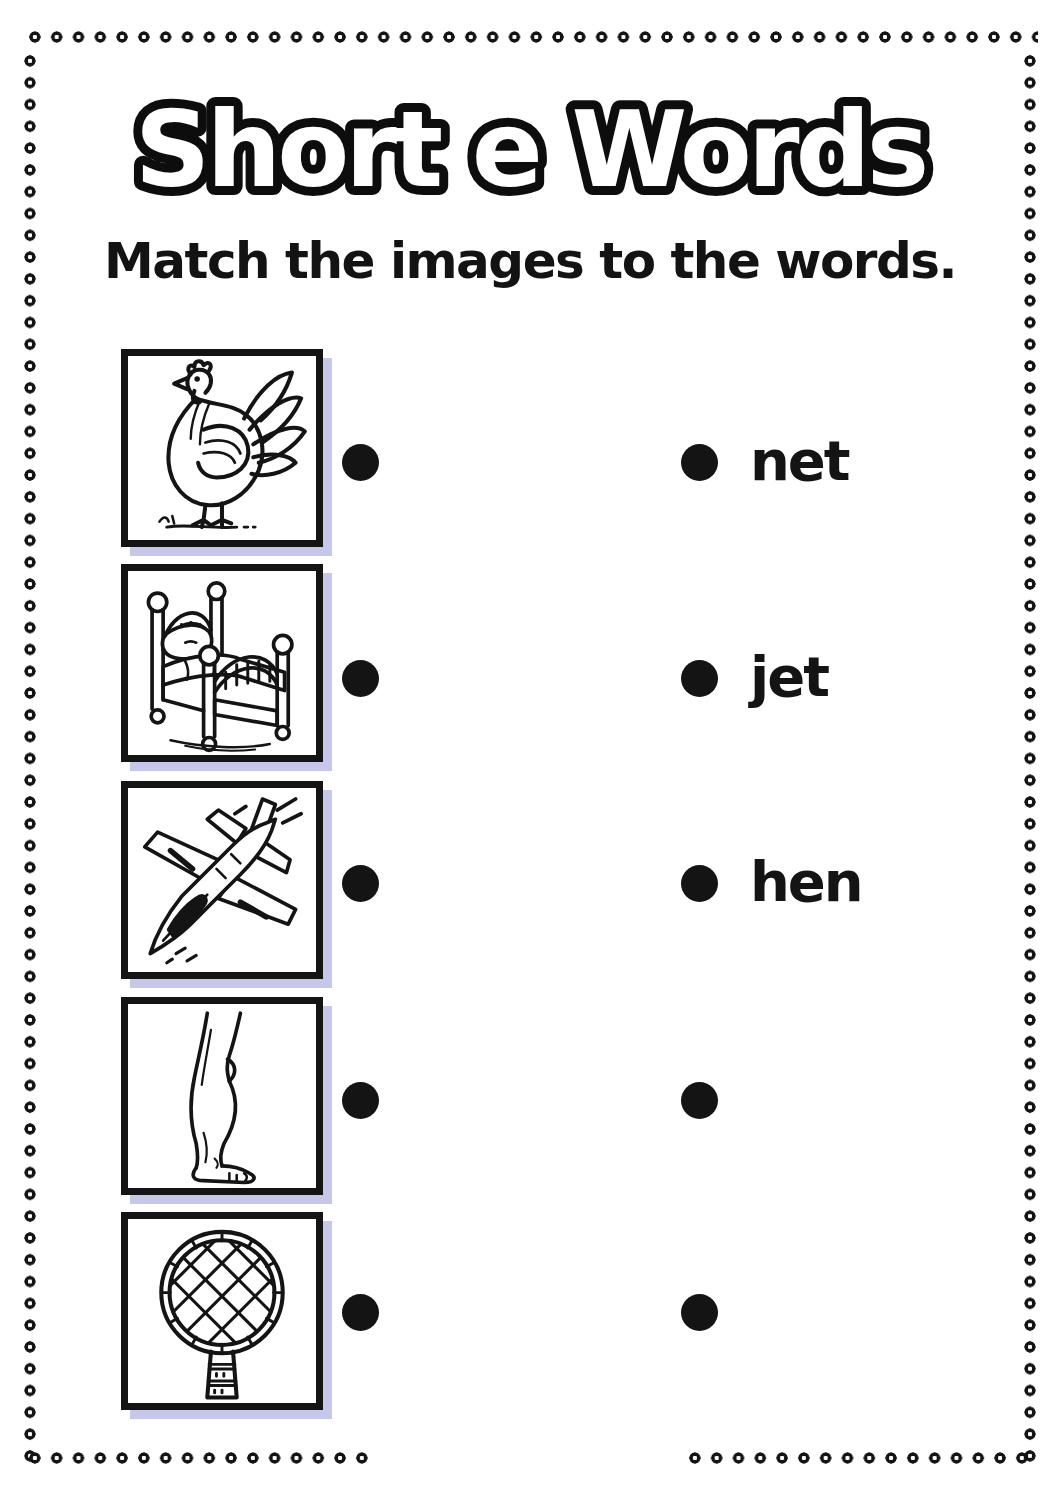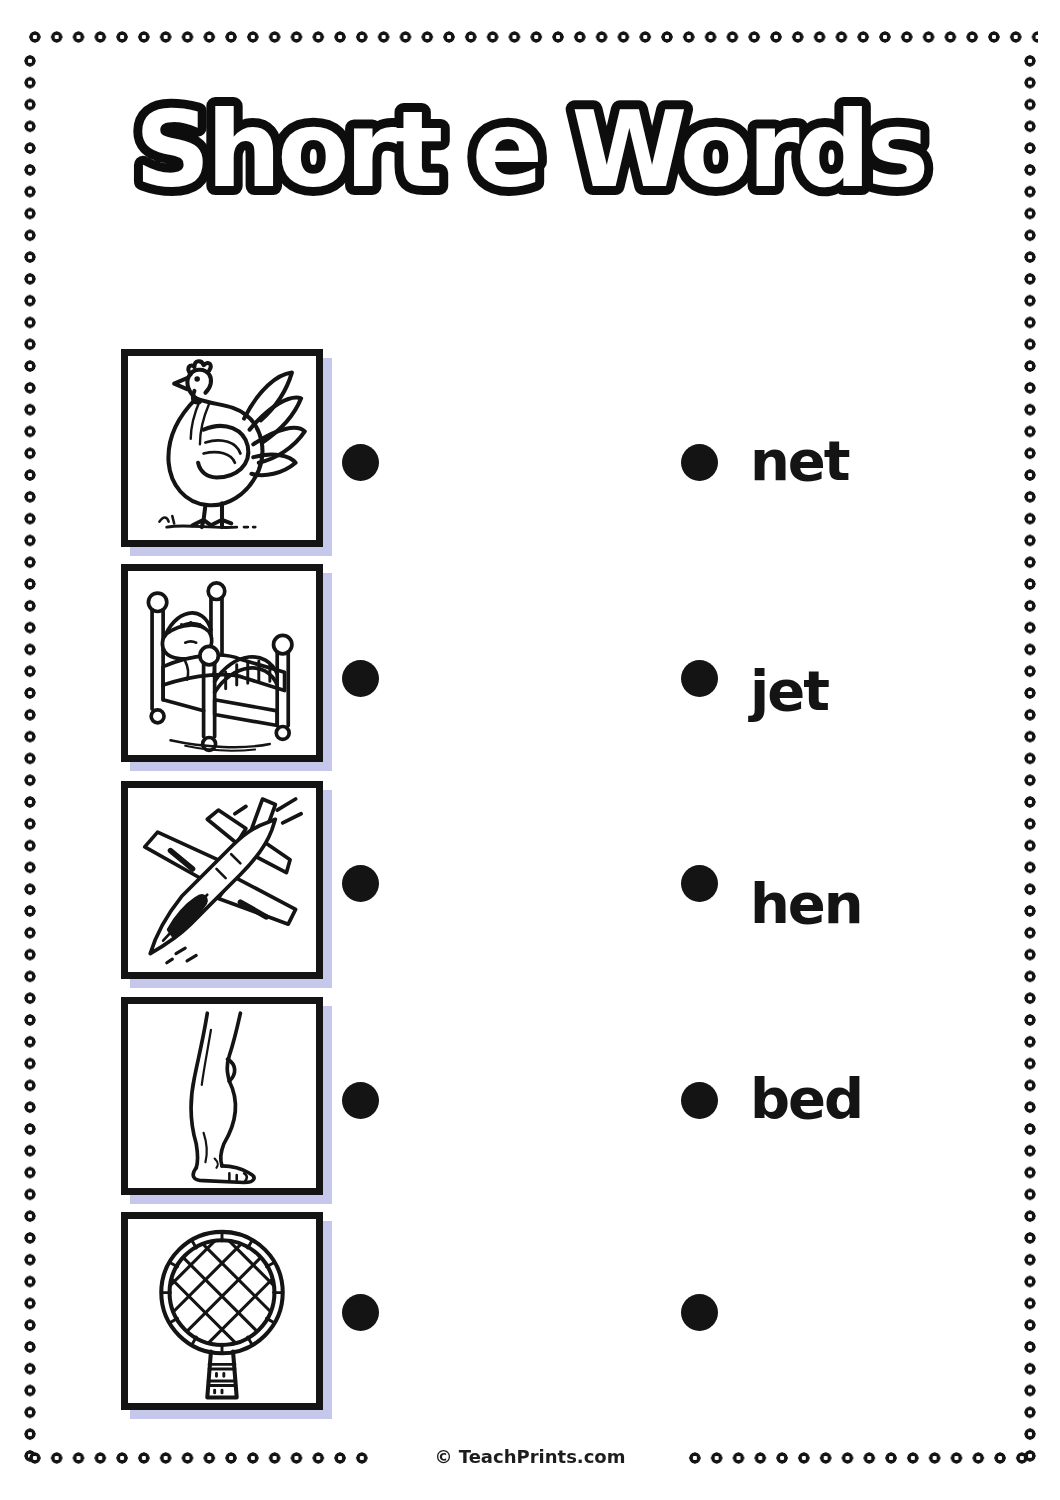--- a/index.html
+++ b/index.html
@@ -34,20 +34,21 @@
   <div class="dots-h" style="left:24px;top:31px;width:1014px;"></div>
   <div class="dots-v" style="left:24px;top:50px;height:1416px;"></div>
   <div class="dots-v" style="left:1024px;top:50px;height:1416px;"></div>
   <div class="dots-h" style="left:24px;top:1452px;width:350px;"></div>
   <div class="dots-h" style="left:684px;top:1452px;width:352px;"></div>
 
   <svg class="title-svg" width="1060" height="150" viewBox="0 0 1060 150">
     <text x="530" y="116" text-anchor="middle" font-family="&quot;DejaVu Sans&quot;, sans-serif" font-size="105" font-weight="bold" letter-spacing="-4" fill="#ffffff" stroke="#0d0d0d" stroke-width="18" paint-order="stroke" stroke-linejoin="round" stroke-linecap="round">Short e Words</text>
   </svg>
 
+  <div class="subtitle">Match the images to the words.</div>
 
   <div class="card" style="top:349px;">
     <svg viewBox="0 0 100 100">
       <g fill="none" stroke="#141414" stroke-width="2.2" stroke-linecap="round" stroke-linejoin="round">
         <path d="M62 34 C70 18 80 10 88 9 C85 19 79 28 71 35"></path>
         <path d="M65 40 C76 27 87 21 93 23 C89 33 81 41 72 47"></path>
         <path d="M67 48 C80 39 91 37 95 41 C89 50 79 56 70 58"></path>
         <path d="M67 55 C78 52 87 54 90 58 C83 64 73 66 66 64"></path>
         <path d="M36 23 C46 27 56 26 63 32 C72 39 74 52 70 62 C64 76 52 82 42 81 C30 80 22 70 21 58 C20 45 26 33 36 23"></path>
         <path d="M40 40 C52 35 62 40 64 49 C66 59 58 66 47 66 C42 66 38 63 37 58"></path>
@@ -162,19 +163,17 @@
   <div class="big-dot" style="left:342px;top:1082px;"></div>
   <div class="big-dot" style="left:342px;top:1294px;"></div>
 
   <div class="big-dot" style="left:681px;top:444px;"></div>
   <div class="big-dot" style="left:681px;top:660px;"></div>
   <div class="big-dot" style="left:681px;top:865px;"></div>
   <div class="big-dot" style="left:681px;top:1082px;"></div>
   <div class="big-dot" style="left:681px;top:1294px;"></div>
 
   <div class="word" style="top:421px;">net</div>
-  <div class="word" style="top:637px;margin-top:14px;">jet</div>
-  <div class="word" style="top:842px;margin-top:22px;">hen</div>
-  <div class="word" style="top:1059px;">bed</div>
+  <div class="word" style="top:637px;">jet</div>
+  <div class="word" style="top:842px;">hen</div>
 
-  <div class="footer">© TeachPrints.com</div>
 
 </div>
 
 </body></html>

